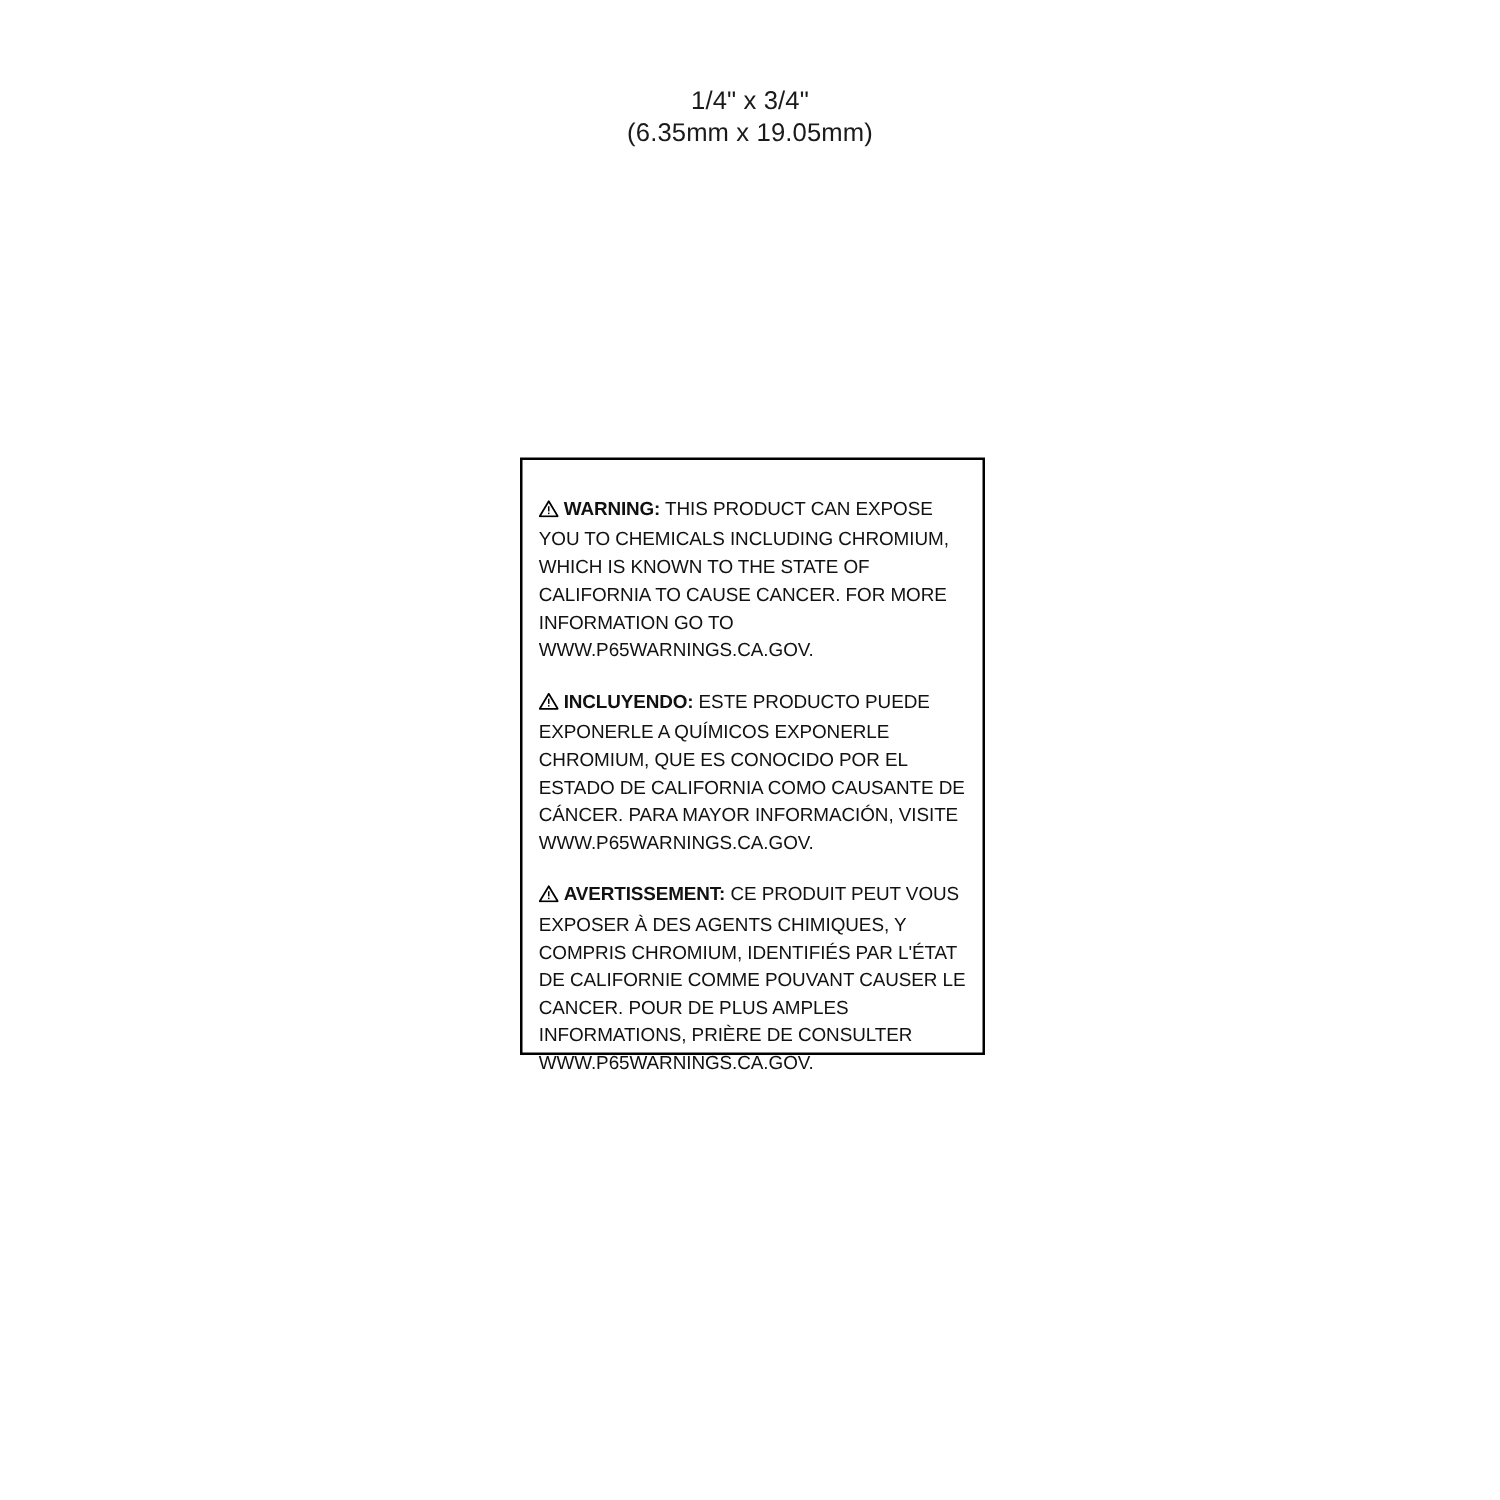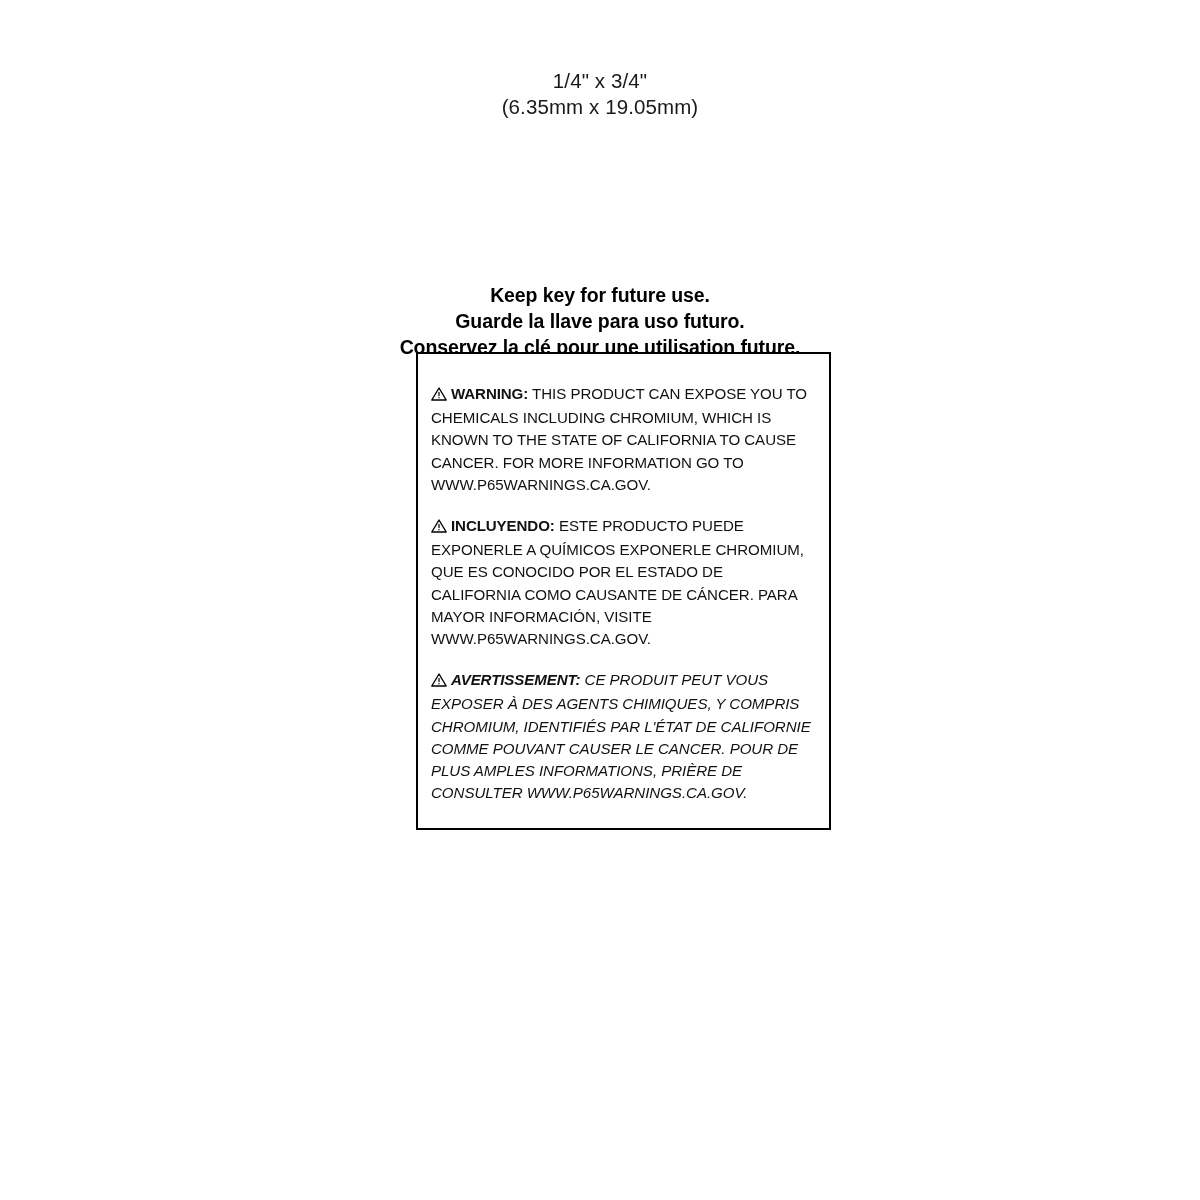--- a/index.html
+++ b/index.html
@@ -54,35 +54,34 @@
     font-size: 19.5px;
     letter-spacing: -0.1px;
     color: #000;
     white-space: nowrap;
   }
 
   
   .label-box {
     position: absolute;
     left: 416px;
-    top: 352px;
-    width: 415px;
+    top: 366px;
+    width: 372px;
     height: 478px;
     border: 2.2px solid #000;
     box-sizing: border-box;
     background: #fff;
     padding: 14px 13px 12px 13px;
   }
 
   .warn-section {
     margin-bottom: 19px;
   }
   .warn-section:last-child {
     margin-bottom: 0;
-    font-style: italic;
   }
 
   .warn-para {
     font-size: 15.1px;
     line-height: 1.47;
     letter-spacing: -0.05px;
     color: #111;
     text-align: left;
   }
 
@@ -100,25 +99,20 @@
 </head>
 <body>
 
 <div class="page">
 
   <div class="dimension-block">
     <div class="dimension-line">1/4" x 3/4"</div>
     <div class="dimension-line">(6.35mm x 19.05mm)</div>
   </div>
 
-  <div class="keepkey-block">
-    <div class="keepkey-line">Keep key for future use.</div>
-    <div class="keepkey-line">Guarde la llave para uso futuro.</div>
-    <div class="keepkey-line">Conservez la clé pour une utilisation future.</div>
-  </div>
 
   <div class="label-box">
 
     <div class="warn-section">
       <p class="warn-para"><span class="tri-icon"><svg width="16" height="14" viewBox="0 0 16 14">
               <polygon points="8,1 15.2,13 0.8,13" fill="none" stroke="#000" stroke-width="1.4" stroke-linejoin="round"></polygon>
               <rect x="7.4" y="5" width="1.2" height="4.1" fill="#000"></rect>
               <rect x="7.4" y="10.1" width="1.2" height="1.2" fill="#000"></rect>
             </svg></span><span class="warn-word">WARNING:</span> <span>THIS PRODUCT CAN EXPOSE YOU TO CHEMICALS INCLUDING CHROMIUM, WHICH IS KNOWN TO THE STATE OF CALIFORNIA TO CAUSE CANCER. FOR MORE INFORMATION GO TO WWW.P65WARNINGS.CA.GOV.</span></p>
     </div>

